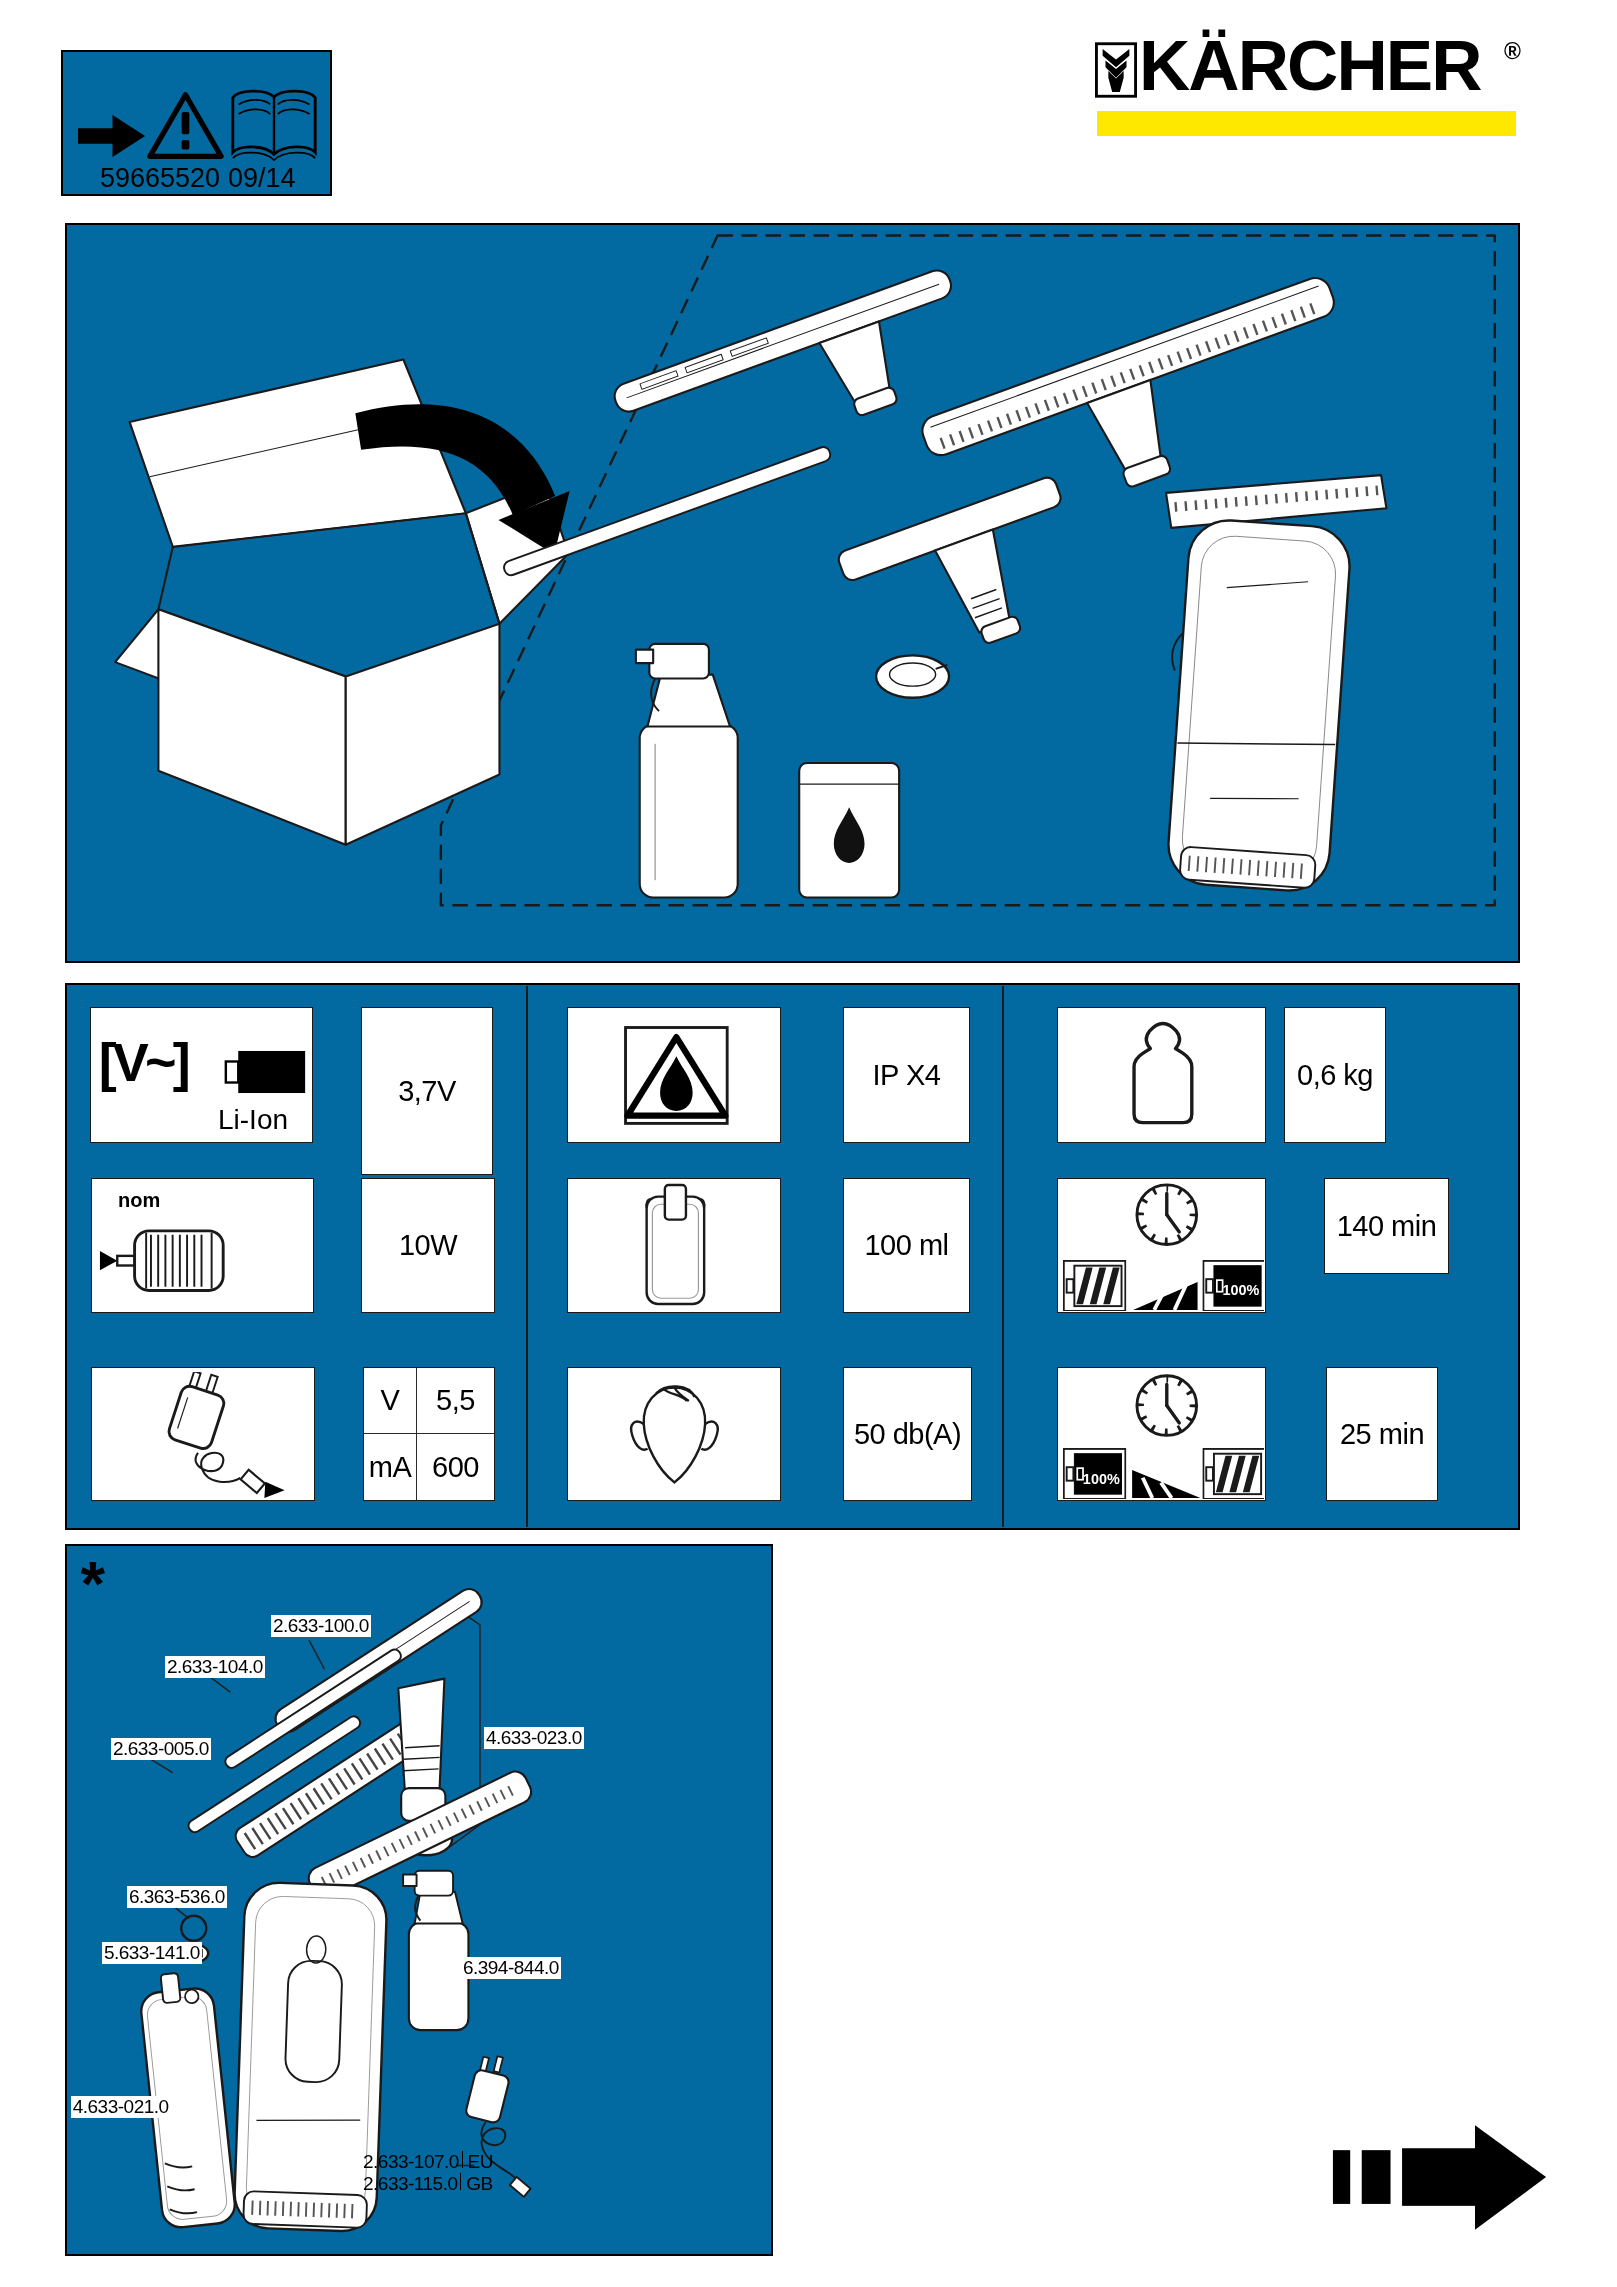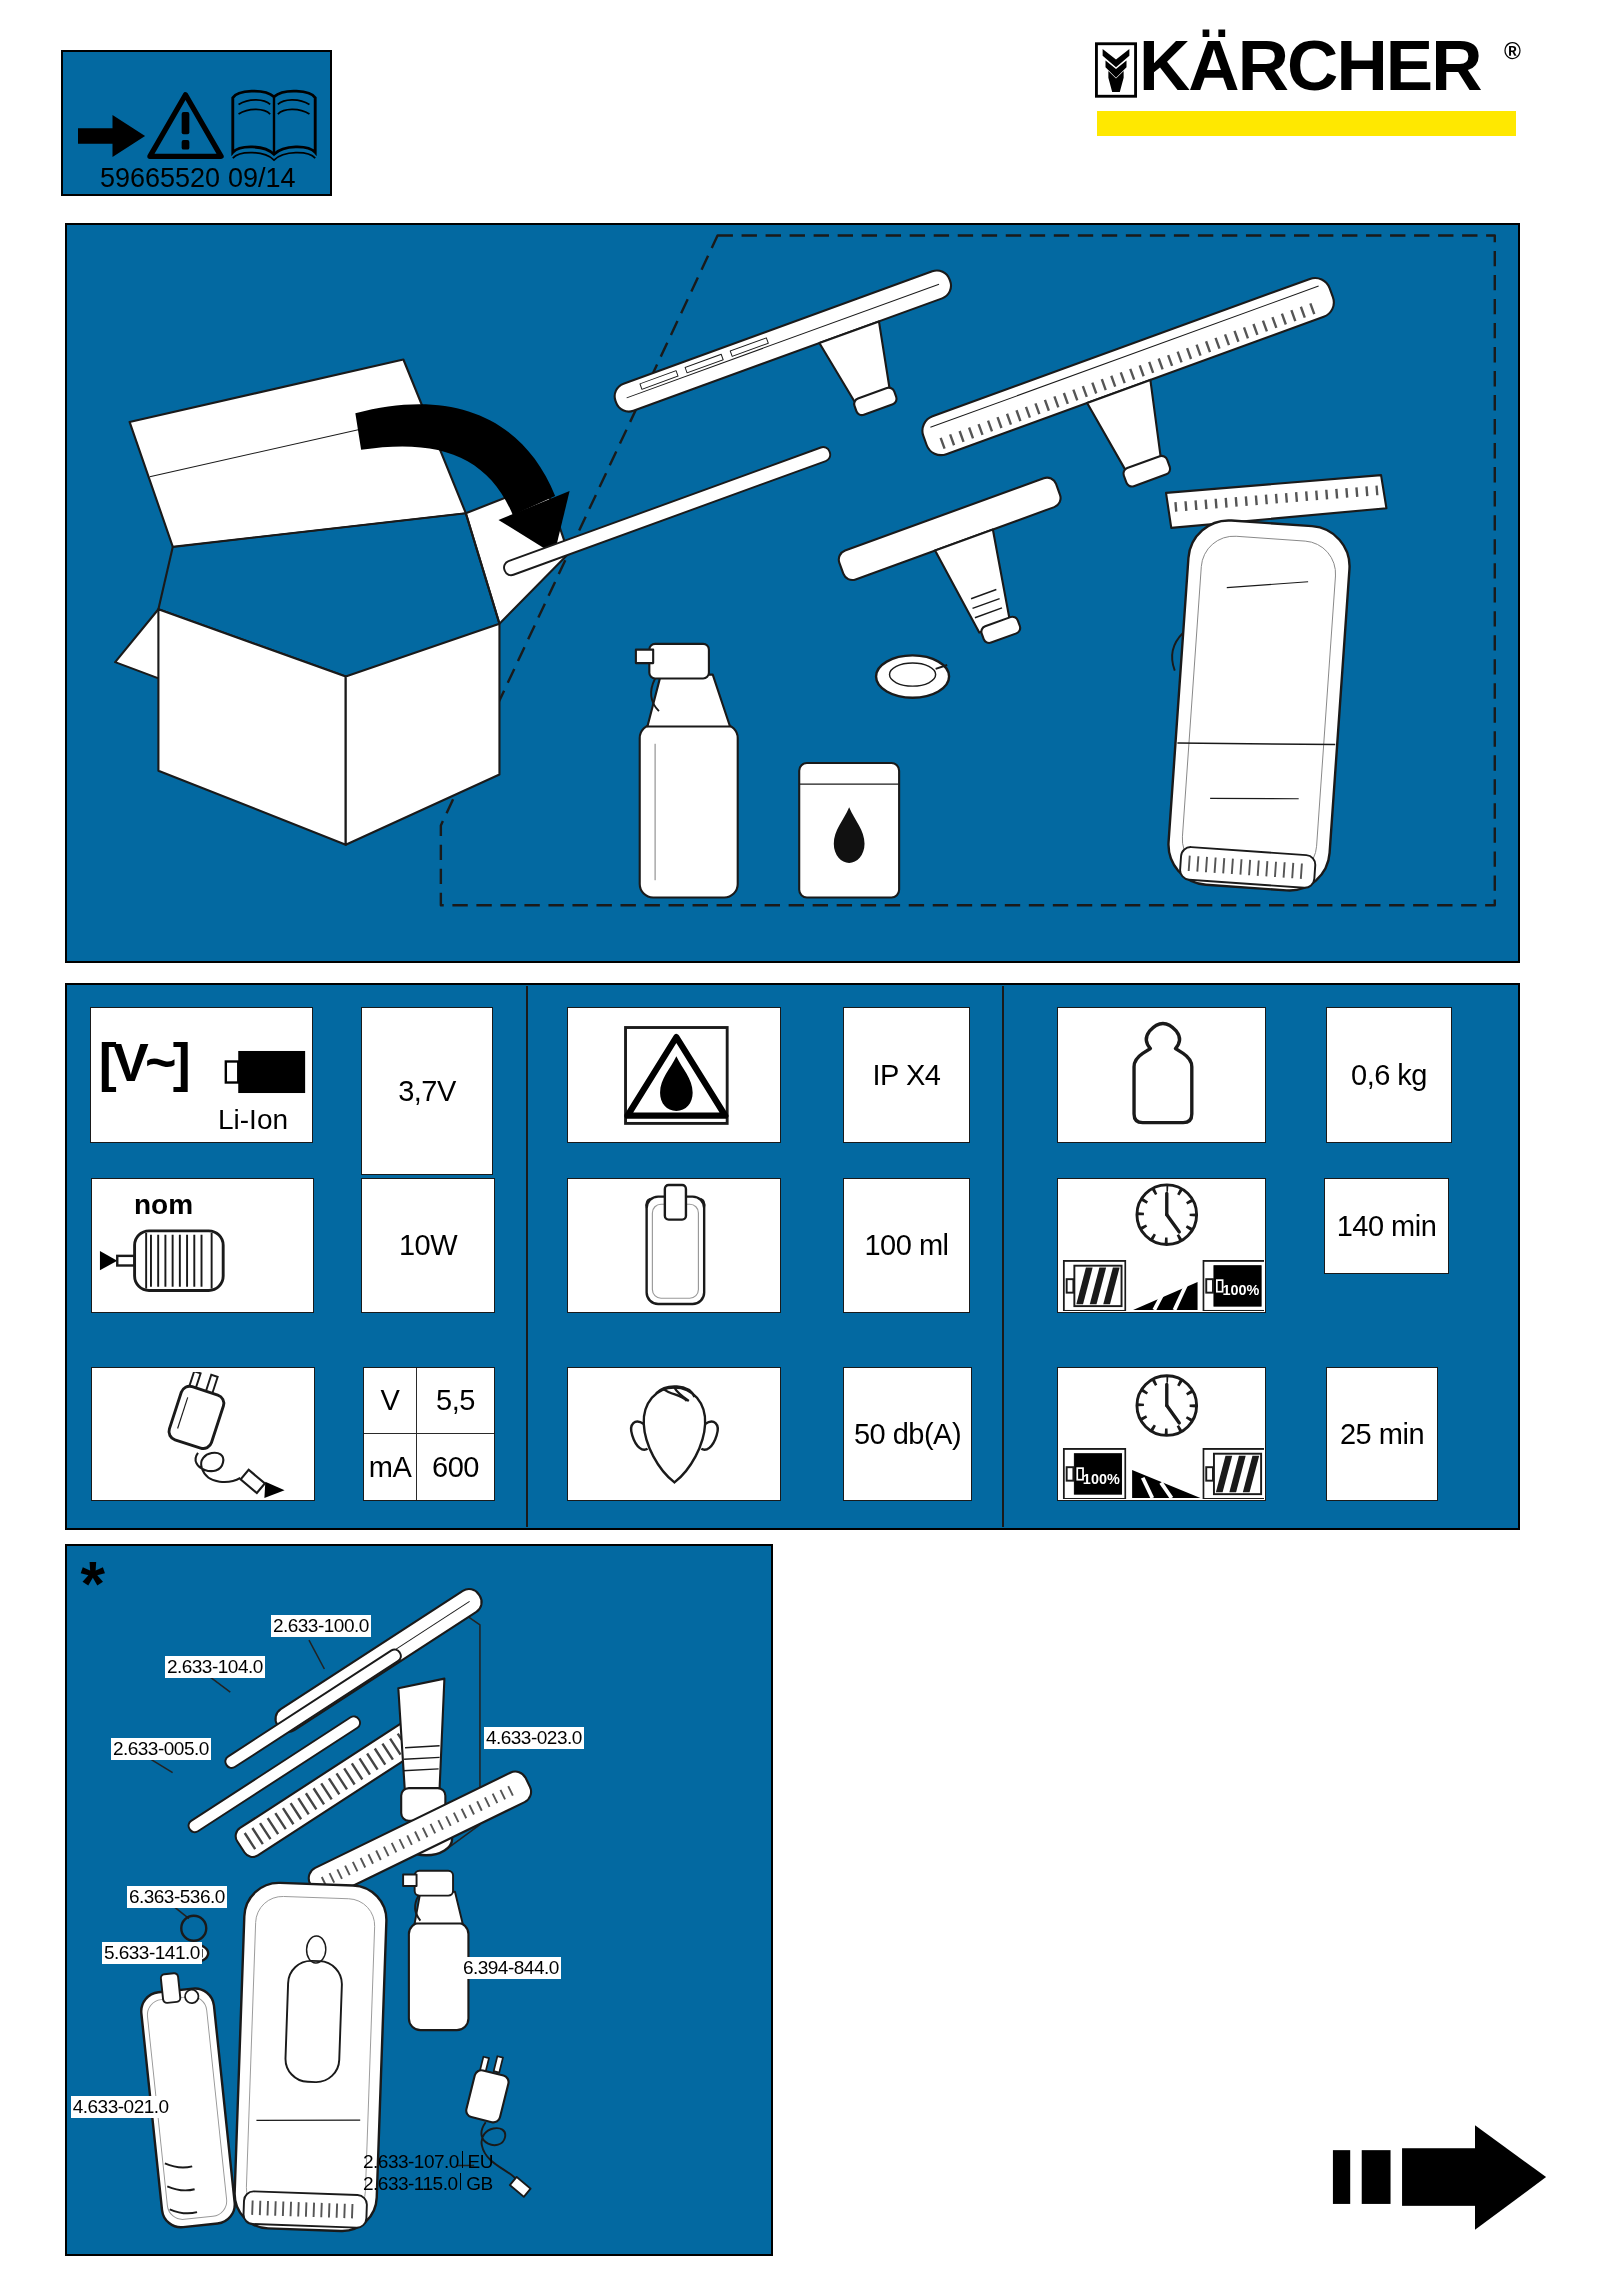--- a/index.html
+++ b/index.html
@@ -8,21 +8,21 @@
   .abs{position:absolute}
   .frame{position:absolute;border:2.9px solid #000;background:#0369a1}
   .ibox{position:absolute;border:1.9px solid #1a1a1a;background:#fff}
   .vbox{position:absolute;border:1.9px solid #1a1a1a;background:#fff;display:flex;align-items:center;justify-content:center;font-size:29px;letter-spacing:-0.5px}
   .divider{position:absolute;width:1.9px;background:#1a1a1a}
   .part-label{position:absolute;font-size:19px;letter-spacing:-0.5px;background:#fff;padding:0 1.9px;white-space:nowrap;z-index:3}
   .charger-row{position:absolute;display:flex;font-size:19px;letter-spacing:-0.5px;z-index:3}
   .charger-row .brk{width:0;height:17.3px;border-left:1.9px solid #000;margin:0 4.8px 0 2.9px}
   .vtxt{position:absolute;left:7.7px;top:23px;font-size:54px;font-weight:bold;letter-spacing:-3.8px}
   .liion{position:absolute;left:127px;top:96px;font-size:28px}
-  .nomtxt{position:absolute;left:42px;top:9.6px;font-size:28px;font-weight:bold}
+  .nomtxt{position:absolute;left:26px;top:9.6px;font-size:20px;font-weight:bold}
   .star{position:absolute;font-size:63px;font-weight:bold;line-height:58px}
   .minitab{position:absolute;inset:0;display:grid;grid-template-columns:53px 1fr;grid-template-rows:1fr 1fr}
   .minitab div{display:flex;align-items:center;justify-content:center;font-size:29px}
   .minitab .c1{border-right:1.9px solid #2a2a2a}
   .minitab .r1{border-bottom:1.9px solid #2a2a2a}
   .logo-brand{position:absolute;left:1139px;top:31px;font-size:71px;font-weight:bold;letter-spacing:-1.9px;line-height:69px}
   .logo-reg{position:absolute;left:1504px;top:38px;font-size:23px;font-weight:bold}
   .docnum{position:absolute;font-size:27px}
   svg{display:block}
 </style>
@@ -262,21 +262,21 @@
     </g>
   </svg>
 </div>
 <div class="vbox" style="left:843px;top:1367px;width:129px;height:134px">50 db(A)</div>
 
 <div class="ibox" style="left:1057px;top:1007px;width:209px;height:136px">
   <svg class="abs" style="left:0;top:0" width="206" height="133" viewBox="0 0 214 138">
     <path d="M95,24 Q109,8 123,24 Q130,33 122,42 L130,47 Q139,53 139,61 L139,110 Q139,119 130,119 L88,119 Q79,119 79,110 L79,61 Q79,53 88,47 L96,42 Q88,33 95,24 Z" fill="none" stroke="#1a1a1a" stroke-width="3.5" stroke-linejoin="round"></path>
   </svg>
 </div>
-<div class="vbox" style="left:1326px;top:1007px;width:126px;height:136px">0,6 kg</div>
+<div class="vbox" style="left:1284px;top:1007px;width:102px;height:136px">0,6 kg</div>
 
 <div class="ibox" style="left:1057px;top:1178px;width:209px;height:135px">
   <svg class="abs" style="left:0;top:0" width="206" height="132" viewBox="0 0 214 137">
     <use href="#sym-clock" x="80" y="4" width="66" height="66"></use>
     <use href="#sym-batt-h" x="5" y="84" width="66" height="54"></use>
     <polygon points="78,136 145,136 145,107" fill="#000"></polygon>
     <line x1="100" y1="136" x2="112" y2="113" stroke="#fff" stroke-width="4"></line>
     <line x1="121" y1="136" x2="133" y2="110" stroke="#fff" stroke-width="4"></line>
     <g transform="translate(150,84)">
       <use href="#sym-batt-f" width="66" height="54"></use>

